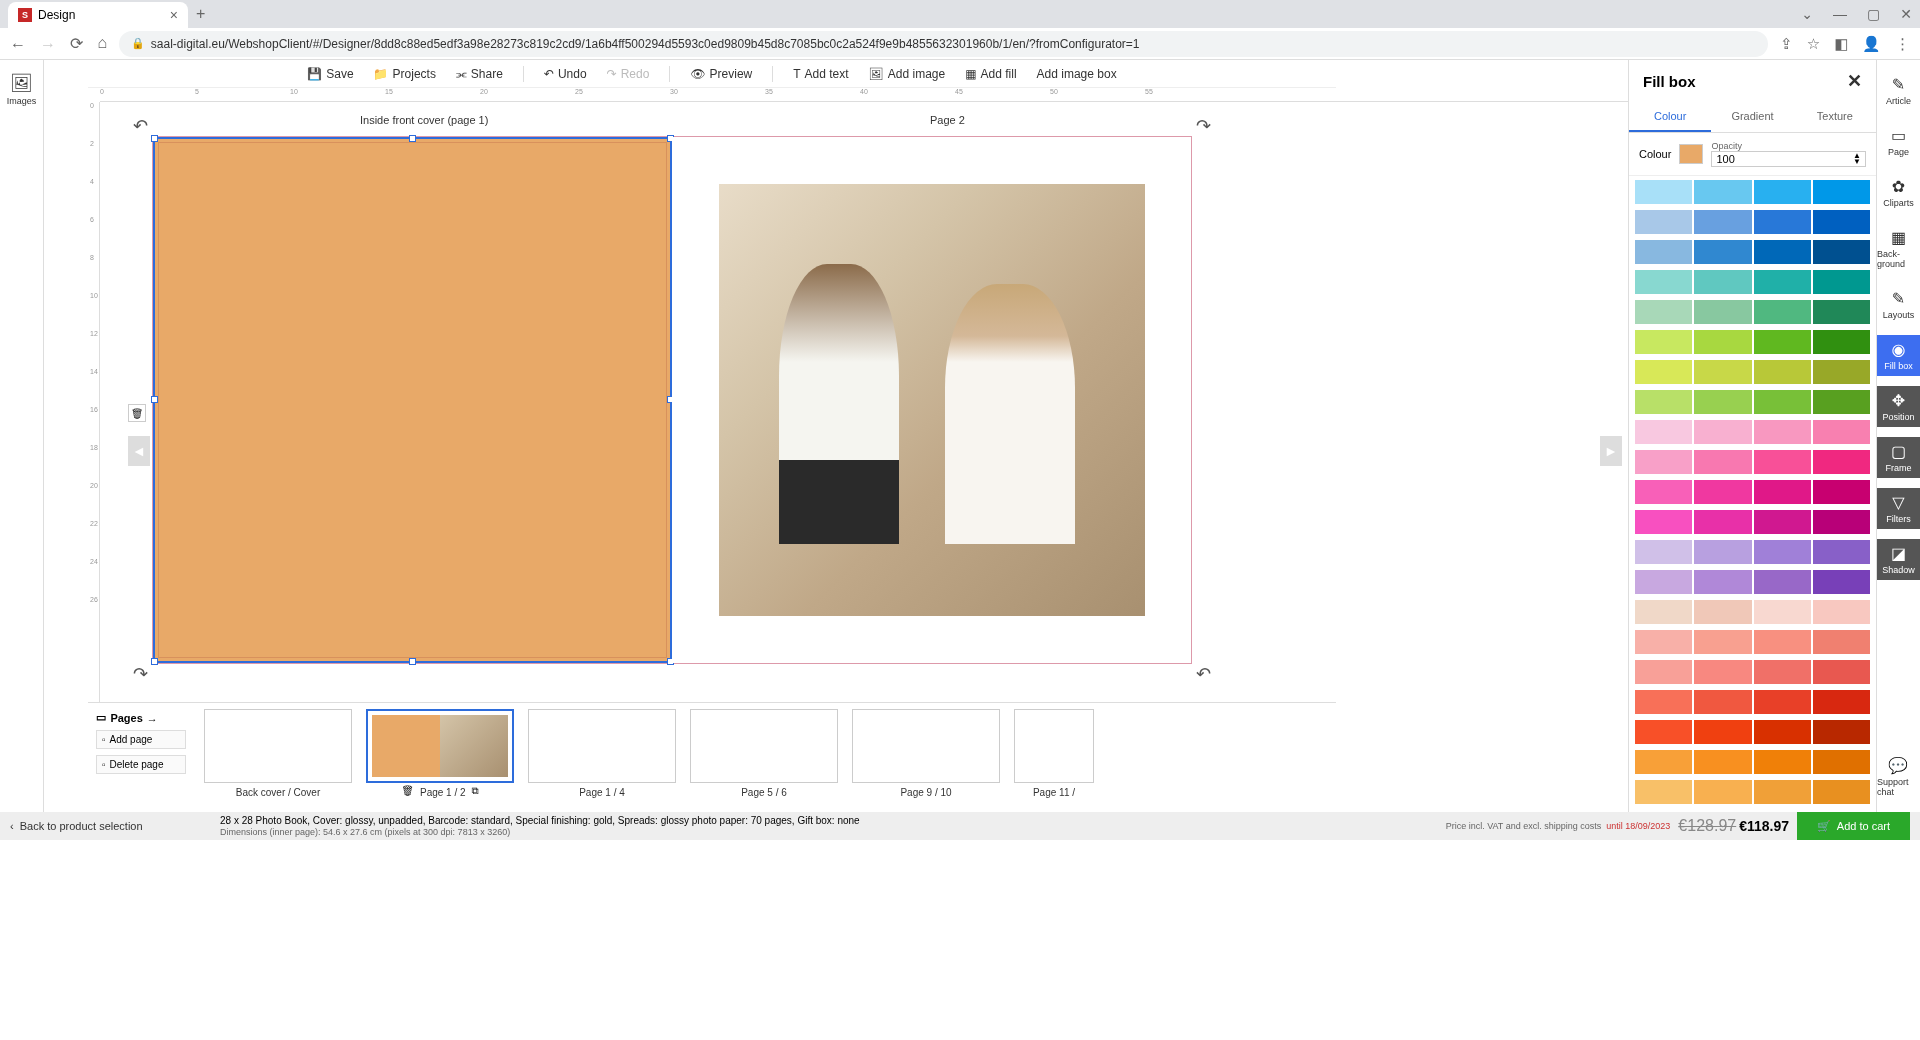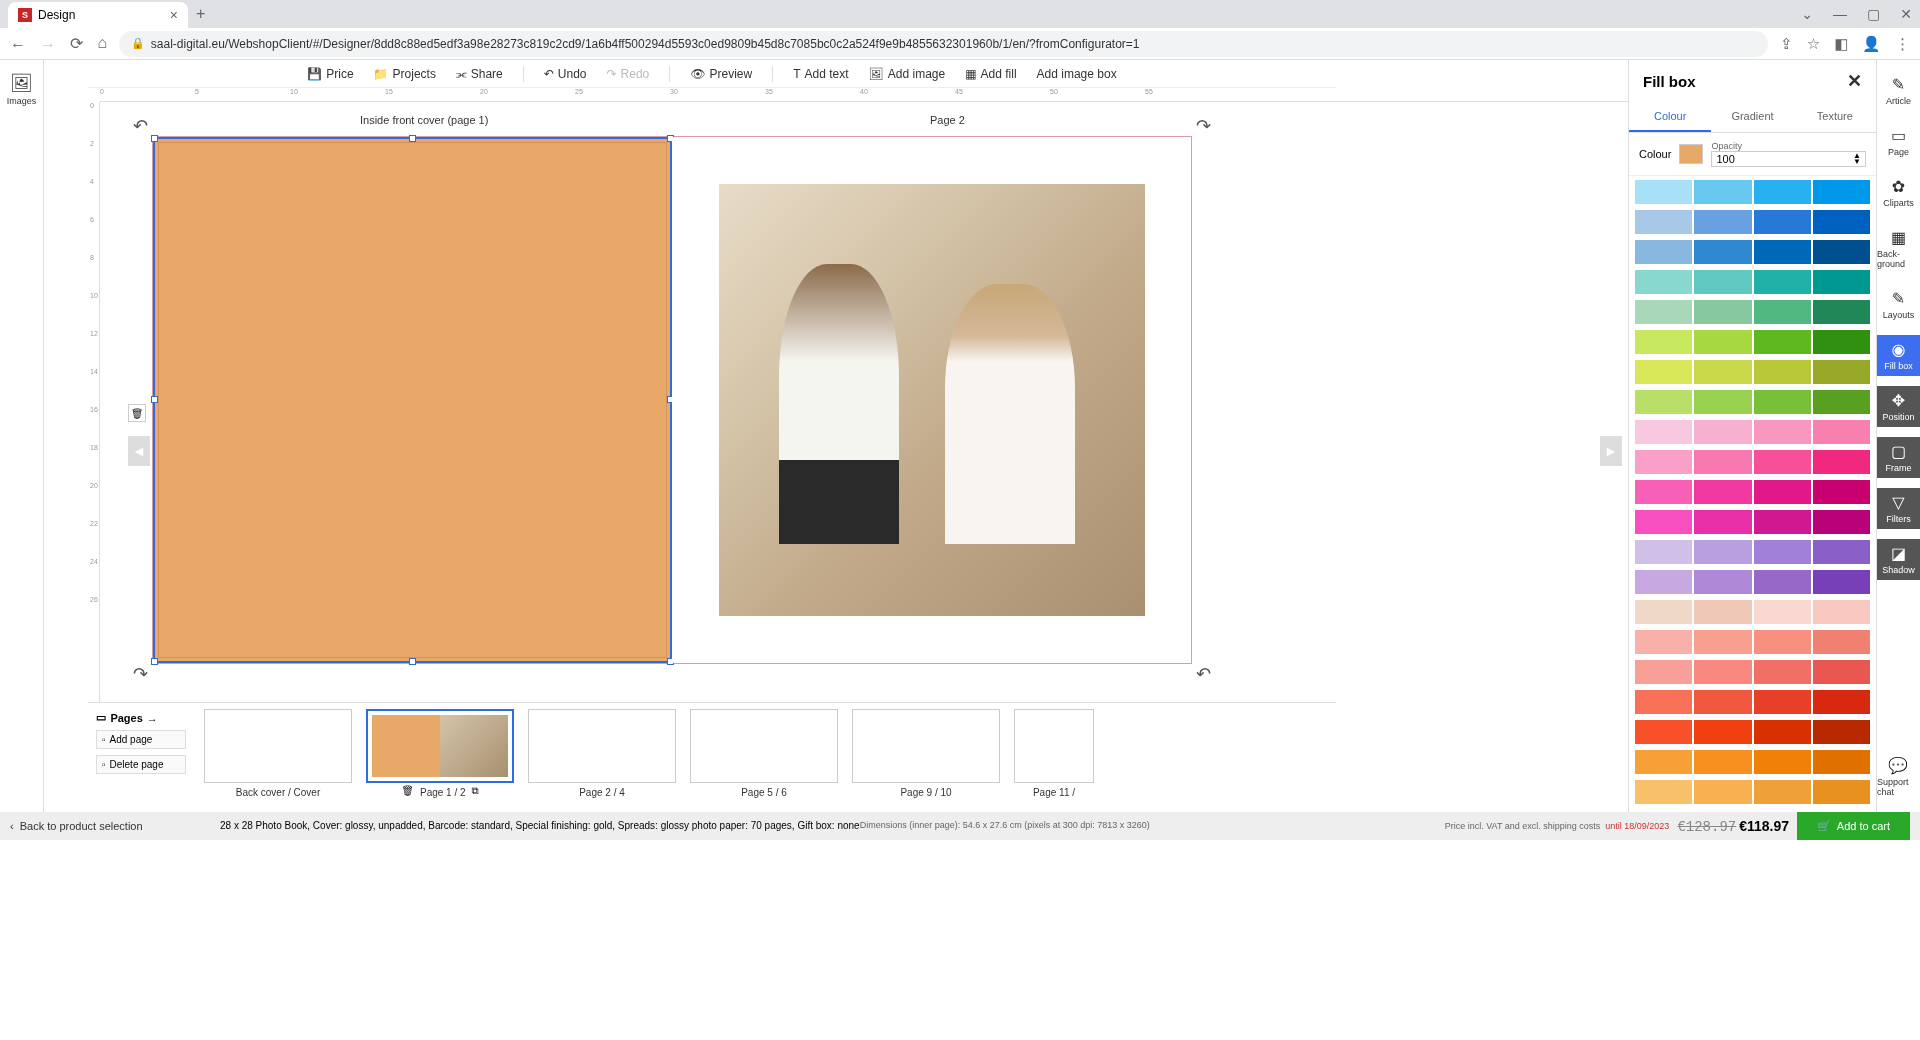--- a/index.html
+++ b/index.html
@@ -116,26 +116,26 @@
 .right-toolbar { width: 44px; background: #fff; border-left: 1px solid #ddd; display: flex; flex-direction: column; align-items: center; padding-top: 10px; gap: 10px; }
 .right-toolbar .item { display: flex; flex-direction: column; align-items: center; font-size: 9px; cursor: pointer; color: #333; width: 100%; padding: 5px 0; }
 .right-toolbar .item .icon { font-size: 16px; margin-bottom: 2px; }
 .right-toolbar .item.active { background: #3d6ef0; color: #fff; }
 .right-toolbar .item.dark { background: #555; color: #fff; }
 .right-toolbar .support { margin-top: auto; margin-bottom: 10px; }
 
 
 .bottom-bar { height: 28px; background: #eee; display: flex; align-items: center; font-size: 11px; padding: 0 10px; position: relative; }
 .bottom-bar .back-link { display: flex; align-items: center; gap: 6px; cursor: pointer; color: #333; width: 210px; }
-.bottom-bar .product-info { flex: 1; display: flex; flex-direction: row; font-size: 10px; line-height: 1.2; padding: 2px 0; }
+.bottom-bar .product-info { flex: 1; display: flex; flex-direction: column; font-size: 10px; line-height: 1.2; padding: 2px 0; }
 .bottom-bar .dims { color: #666; font-size: 9px; }
 .bottom-bar .price-area { display: flex; align-items: center; gap: 8px; }
 .bottom-bar .price-info { text-align: right; font-size: 9px; color: #666; }
 .bottom-bar .price-info .valid { color: #c33; }
-.bottom-bar .old-price { text-decoration: line-through; color: #888; font-size: 14px; font-family: Liberation Mono, monospace; }
+.bottom-bar .old-price { text-decoration: line-through; color: #888; font-size: 16px; }
 .bottom-bar .new-price { font-weight: bold; font-size: 14px; text-align: right; }
 .bottom-bar .add-cart { background: #2aa82a; color: #fff; padding: 6px 20px; cursor: pointer; display: flex; align-items: center; gap: 6px; height: 28px; }
 </style>
 </head>
 <body>
 
 <div class="browser-chrome">
   <div class="tab">
     <div class="tab-icon">S</div>
     <span>Design</span>
@@ -177,21 +177,21 @@
       <span class="icon">🖼</span>
       <span>Images</span>
     </div>
   </div>
 
   <div class="canvas-area">
 
     <div class="top-toolbar">
       <div class="tool">
           <span>💾</span>
-          <span>Price</span>
+          <span>Save</span>
         </div>
       <div class="tool">
           <span>📁</span>
           <span>Projects</span>
         </div>
       <div class="tool">
           <span>⫘</span>
           <span>Share</span>
         </div>
       <div class="sep"></div>
@@ -317,21 +317,21 @@
             <div class="thumb-half right"></div>
           </div>
           <div class="thumb-meta">
             <span>🗑</span>
             <span class="thumb-label">Page 1 / 2</span>
             <span>⧉</span>
           </div>
         </div>
         <div class="thumb">
           <div class="thumb-img"></div>
-          <span class="thumb-label">Page 2 / 4</span>
+          <span class="thumb-label">Page 1 / 4</span>
         </div>
         <div class="thumb">
           <div class="thumb-img"></div>
           <span class="thumb-label">Page 5 / 6</span>
         </div>
         <div class="thumb">
           <div class="thumb-img"></div>
           <span class="thumb-label">Page 9 / 10</span>
         </div>
         <div class="thumb" style="width:80px">

